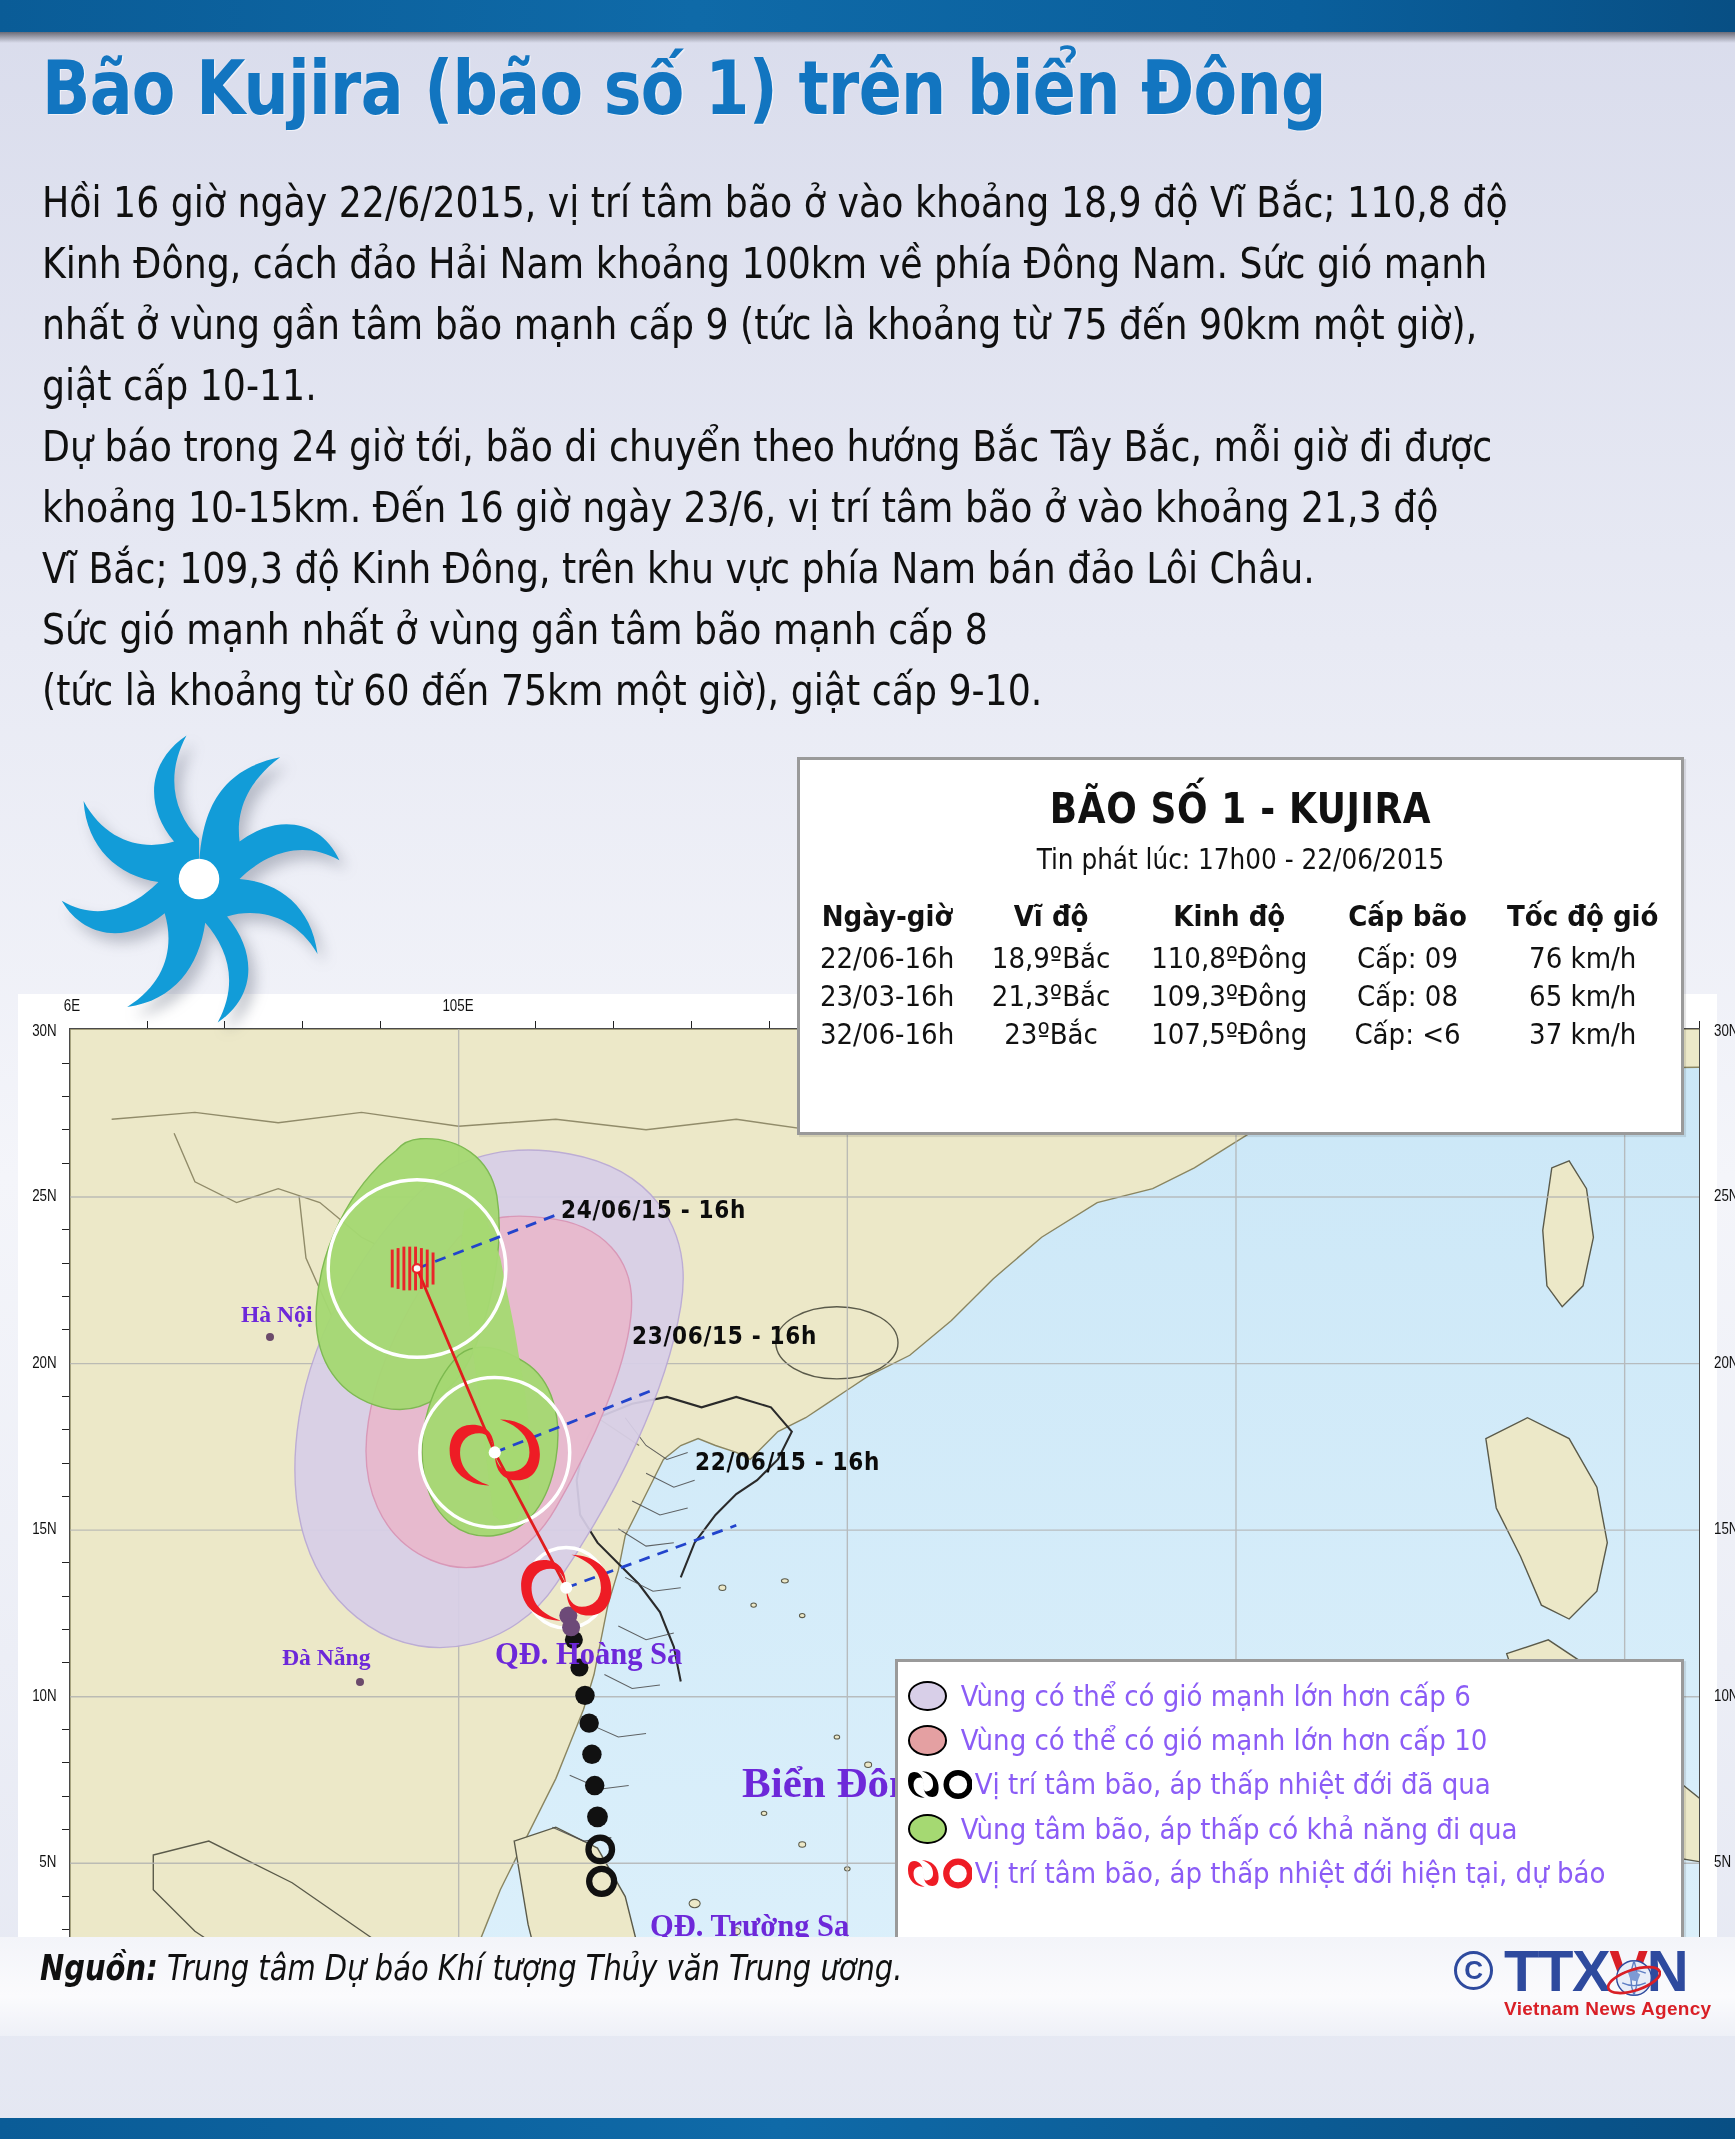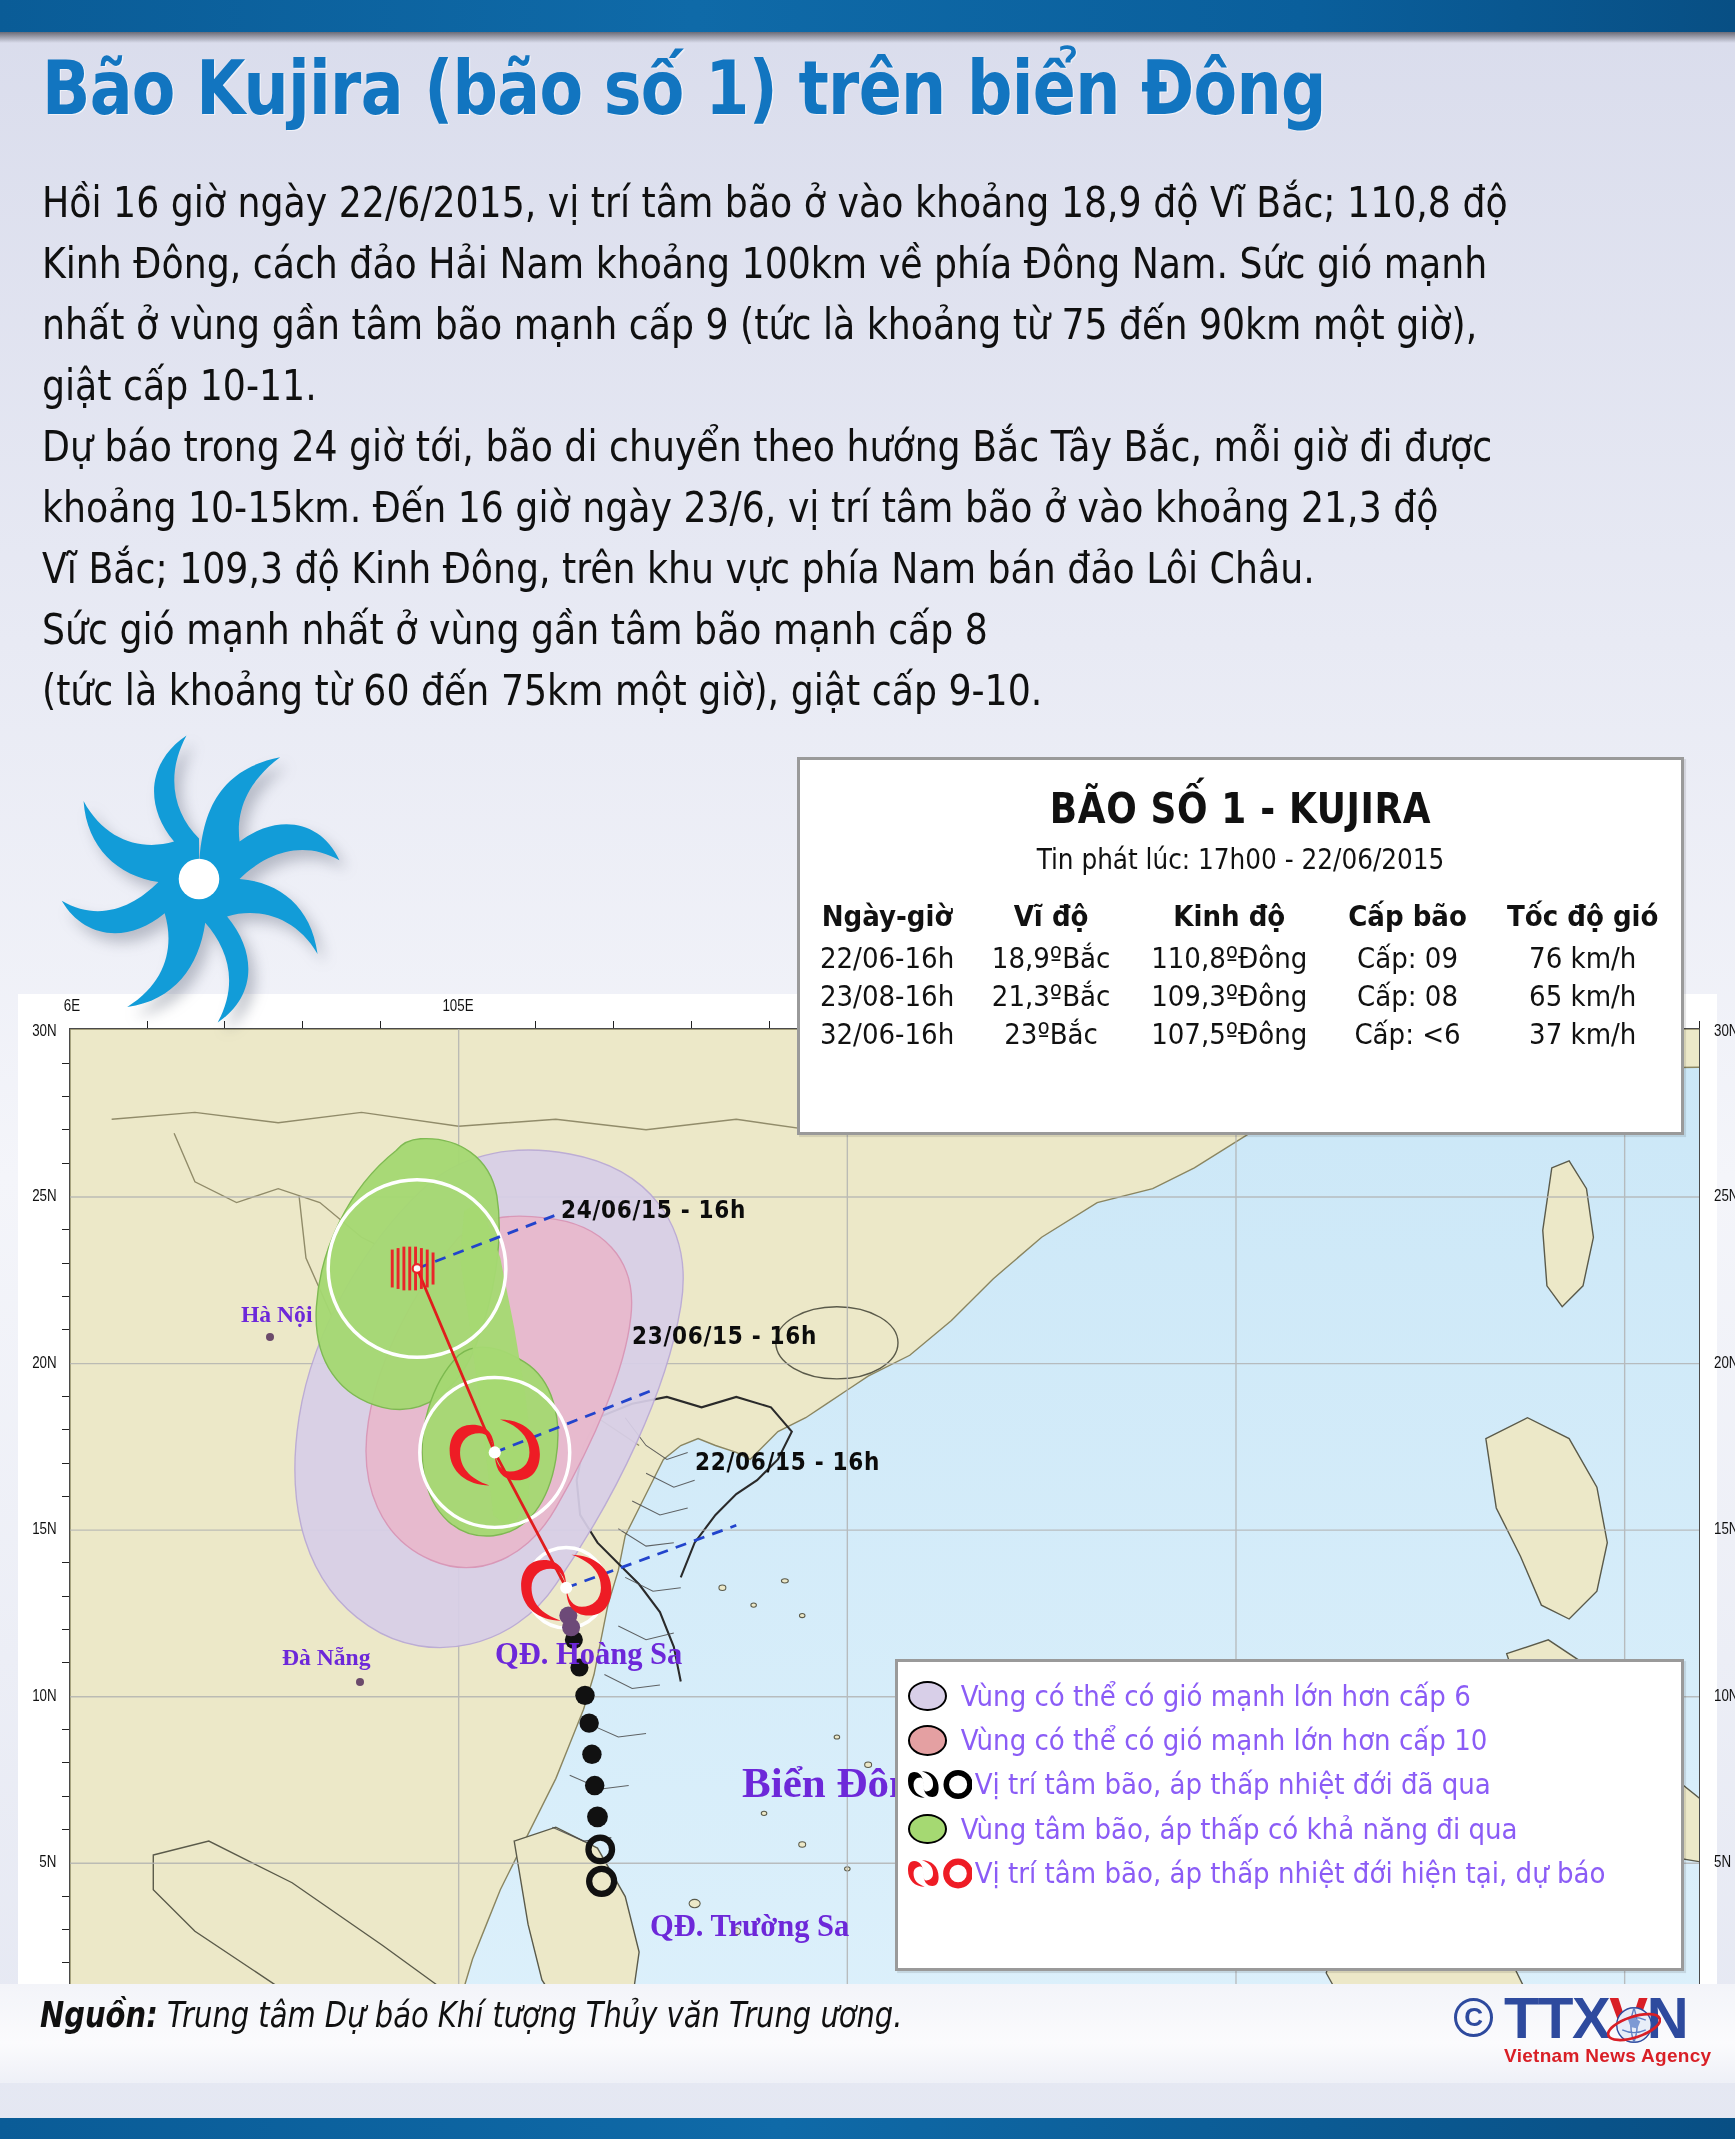--- a/index.html
+++ b/index.html
@@ -136,21 +136,21 @@
   .ellipse { width: 39px; height: 30.5px; border-radius: 50%; border: 2.1px solid #000; }
   .legend-text {
     font-size: 29px; color: #8b5cf6; line-height: 43px;
     font-family: "Liberation Sans Narrow","DejaVu Sans Condensed","Liberation Sans",sans-serif;
     white-space: nowrap;
   }
   .legend-text.wrap { white-space: normal; }
 
   
   .footer {
-    position: absolute; left: 0; top: 1984px; width: 1735px; height: 99px;
+    position: absolute; left: 0; top: 1937px; width: 1735px; height: 99px;
     background: linear-gradient(to bottom, #f3f4f9 0%, #fbfbfd 60%, #eef0f7 100%);
     z-index: 30;
   }
   .source {
     position: absolute; left: 40px; top: 11px;
     font-size: 35px; font-style: italic; color: #101010;
     font-family: "Liberation Sans Narrow","DejaVu Sans Condensed","Liberation Sans",sans-serif;
     transform: scaleX(.92); transform-origin: left top; white-space: nowrap;
   }
   .source b { font-weight: bold; }
@@ -504,21 +504,21 @@
       </thead>
       <tbody>
         <tr>
           <td>22/06-16h</td>
           <td>18,9ºBắc</td>
           <td>110,8ºĐông</td>
           <td>Cấp: 09</td>
           <td>76 km/h</td>
         </tr>
         <tr>
-          <td>23/08-16h</td>
+          <td>23/03-16h</td>
           <td>21,3ºBắc</td>
           <td>109,3ºĐông</td>
           <td>Cấp: 08</td>
           <td>65 km/h</td>
         </tr>
         <tr>
           <td>32/06-16h</td>
           <td>23ºBắc</td>
           <td>107,5ºĐông</td>
           <td>Cấp: &lt;6</td>

